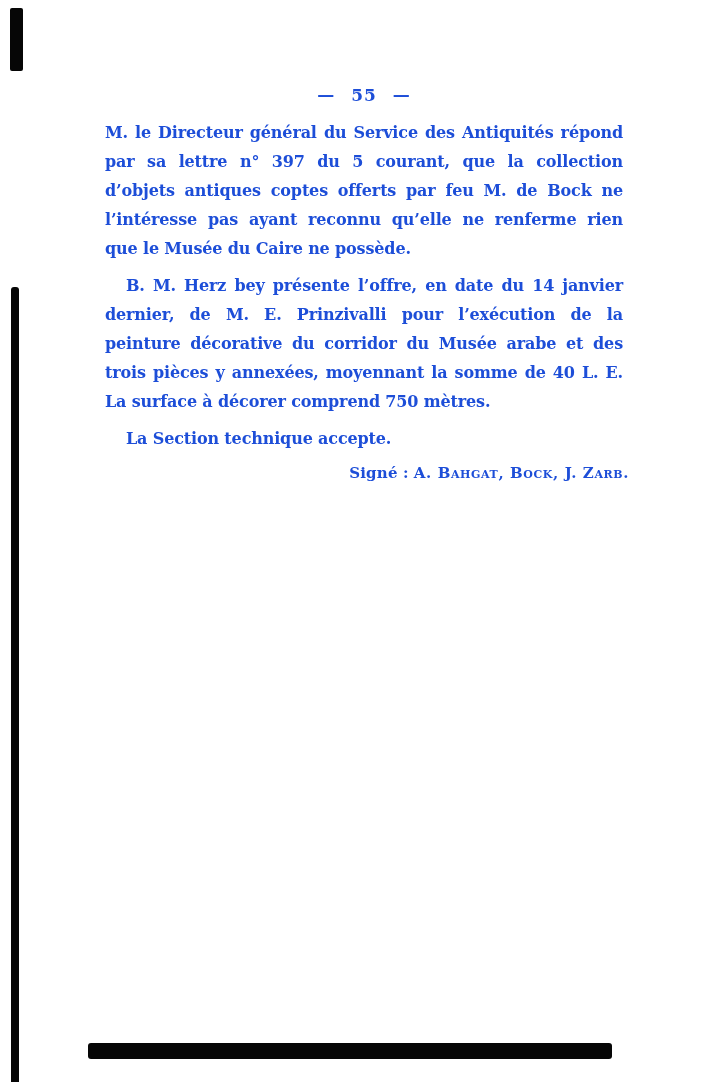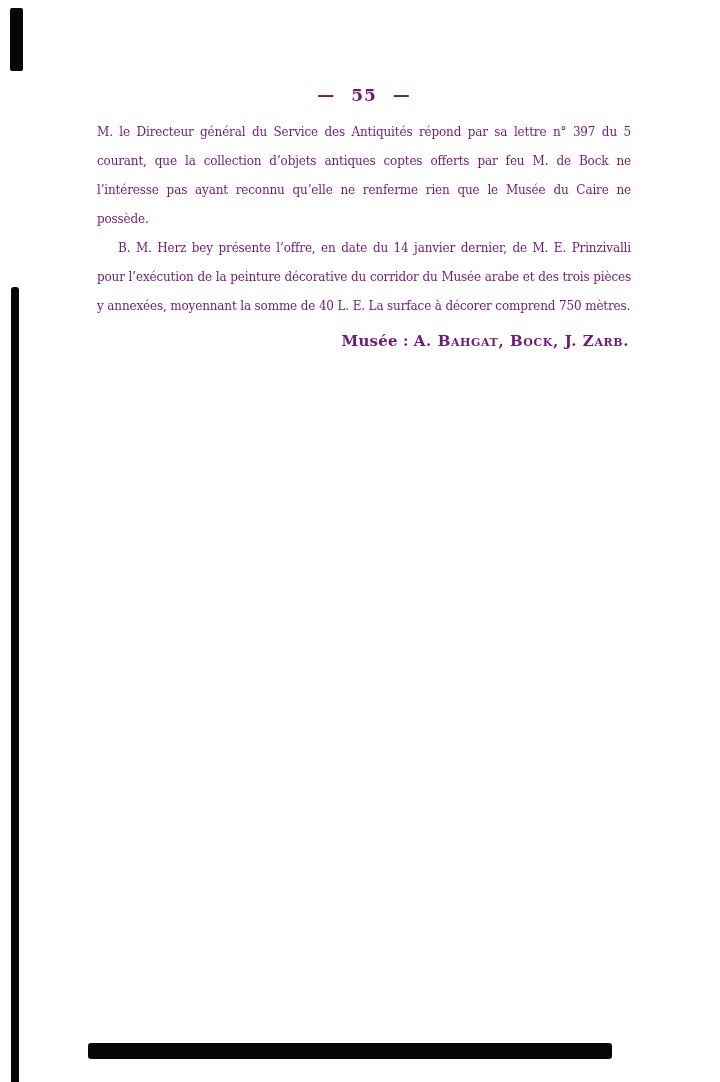--- a/index.html
+++ b/index.html
@@ -33,35 +33,35 @@
   .artifact-bottom {
     left: 88px; top: 1043px;
     width: 524px; height: 16px;
     border-radius: 3px;
   }
   .content {
     position: absolute;
     left: 97px;
     top: 84px;
     width: 534px;
-    color: #701a75;
+    color: #1d4ed8;
   }
   .page-number {
     text-align: center;
     font-size: 17px;
     font-weight: bold;
     line-height: 22px;
     letter-spacing: 1px;
     word-spacing: 9px;
     margin: 0 0 12px 0;
   }
   .para {
-    margin: 0;
-    font-size: 12px;
-    font-weight: normal;
+    margin: 8px;
+    font-size: 16px;
+    font-weight: bold;
     line-height: 29px;
     letter-spacing: -0.15px;
     text-align: justify;
   }
   .para.indented {
     text-indent: 21px;
   }
   .signature {
     margin-top: 11px;
     text-align: right;
@@ -86,19 +86,20 @@
   <div class="artifact artifact-left"></div>
   <div class="artifact artifact-bottom"></div>
 
   <div class="content">
     <div class="page-number">— 55 —</div>
 
     <p class="para">M. le Directeur général du Service des Antiquités répond par sa lettre n° 397 du 5 courant, que la collection d’objets antiques coptes offerts par feu M. de Bock ne l’intéresse pas ayant reconnu qu’elle ne renferme rien que le Musée du Caire ne possède.</p>
 
     <p class="para indented">B. M. Herz bey présente l’offre, en date du 14 janvier dernier, de M. E. Prinzivalli pour l’exécution de la peinture décorative du corridor du Musée arabe et des trois pièces y annexées, moyennant la somme de 40 L. E. La surface à décorer comprend 750 mètres.</p>
 
+    <p class="para indented">La Section technique accepte.</p>
 
     <div class="signature">
-      <span class="sig-label">Musée :</span><span class="names">A. Bahgat, Bock, J. Zarb.</span>
+      <span class="sig-label">Signé :</span><span class="names">A. Bahgat, Bock, J. Zarb.</span>
     </div>
   </div>
 
 </div>
 
 </body></html>

